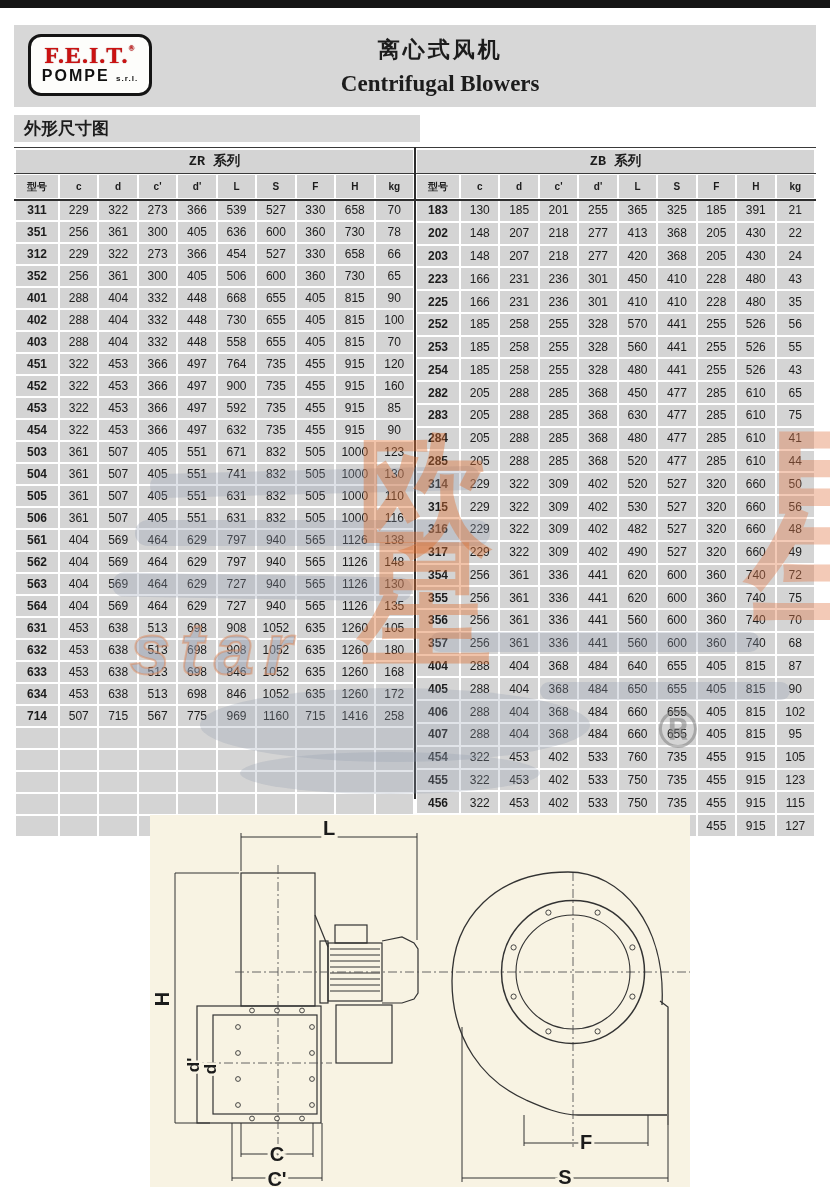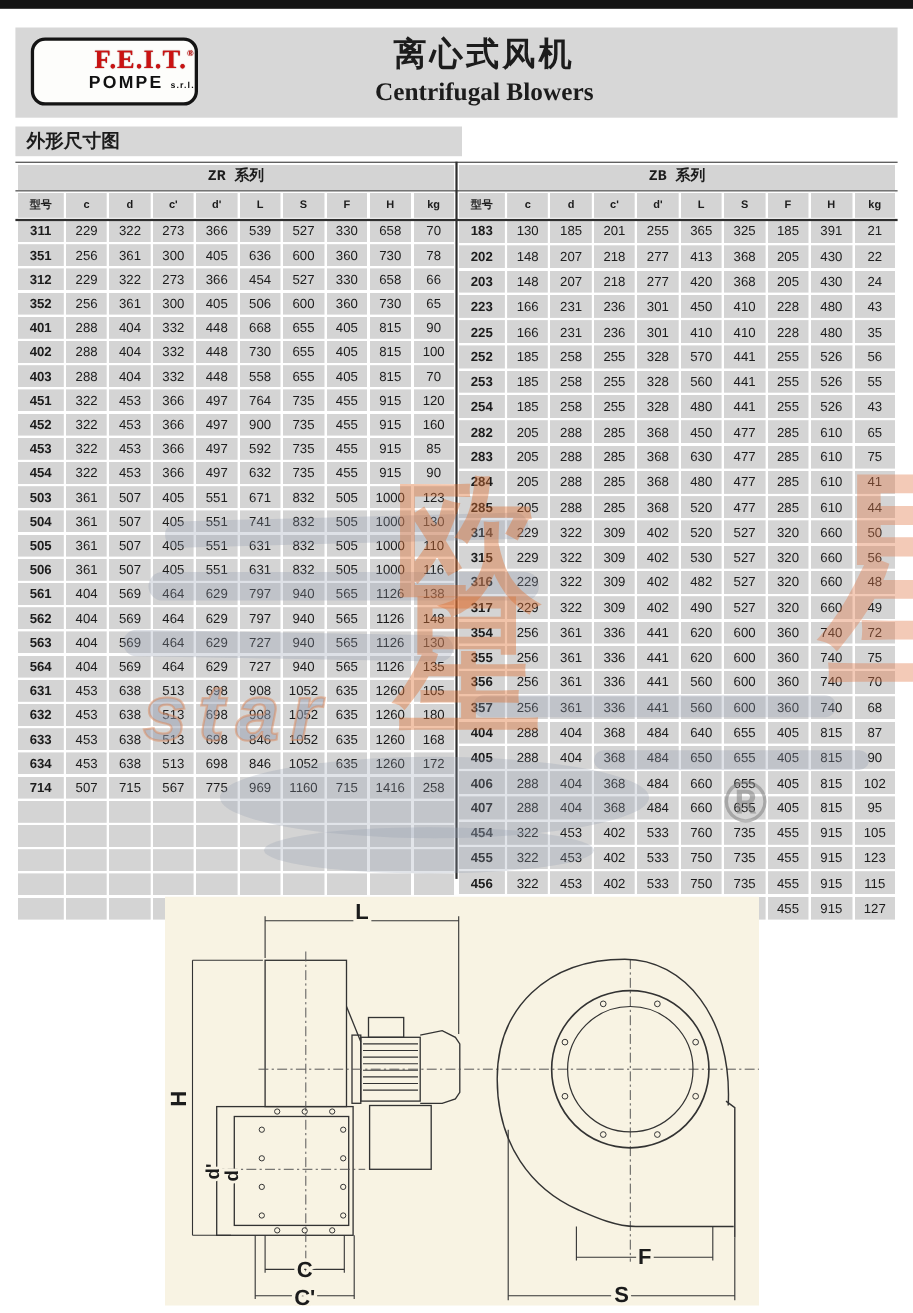--- a/index.html
+++ b/index.html
@@ -5,33 +5,33 @@
   html,body{margin:0;padding:0;}
   body{
     width:830px;height:1194px;position:relative;background:#ffffff;
     font-family:"Liberation Sans",sans-serif;overflow:hidden;color:#1c1c1c;
   }
   .top-strip{position:absolute;left:0;top:0;width:830px;height:8px;background:#151515;}
 
   
   .header-band{position:absolute;left:14px;top:25px;width:802px;height:82px;background:#d7d7d7;}
   .logo{
-    position:absolute;left:14px;top:9px;width:152px;height:62px;background:#fdfdfb;
+    position:absolute;left:14px;top:9px;width:124px;height:62px;background:#fdfdfb;
     border:3px solid #141414;border-radius:13px;display:flex;flex-direction:column;
-    align-items:flex-end;justify-content:center;box-sizing:border-box;
+    align-items:center;justify-content:center;box-sizing:border-box;
   }
   .logo-brand{
     font-family:"Liberation Serif",serif;font-weight:bold;font-size:24px;line-height:24px;
     color:#cb1212;letter-spacing:1px;text-shadow:0 0 1px #7a0c0c;position:relative;
   }
   .logo-reg{font-size:8px;color:#cb1212;vertical-align:top;position:relative;top:-6px;}
   .logo-sub{font-size:16px;font-weight:bold;color:#111;letter-spacing:2px;line-height:18px;}
   .logo-suffix{font-size:8px;font-weight:bold;color:#111;letter-spacing:1px;}
   .titles{position:absolute;left:50%;top:6px;transform:translateX(-44%);text-align:center;width:420px;}
-  .title-cn{font-size:30px;font-weight:bold;letter-spacing:3px;line-height:38px;}
+  .title-cn{font-size:22px;font-weight:bold;letter-spacing:3px;line-height:38px;}
   .title-en{font-family:"Liberation Serif",serif;font-size:23px;font-weight:bold;line-height:30px;}
 
   
   .section-bar{
     position:absolute;left:14px;top:115px;width:406px;height:27px;background:#d7d7d7;
     font-size:17px;font-weight:bold;line-height:27px;padding-left:10px;box-sizing:border-box;
   }
 
   
   .tables-wrap{position:absolute;left:14px;top:148px;width:802px;display:flex;}

